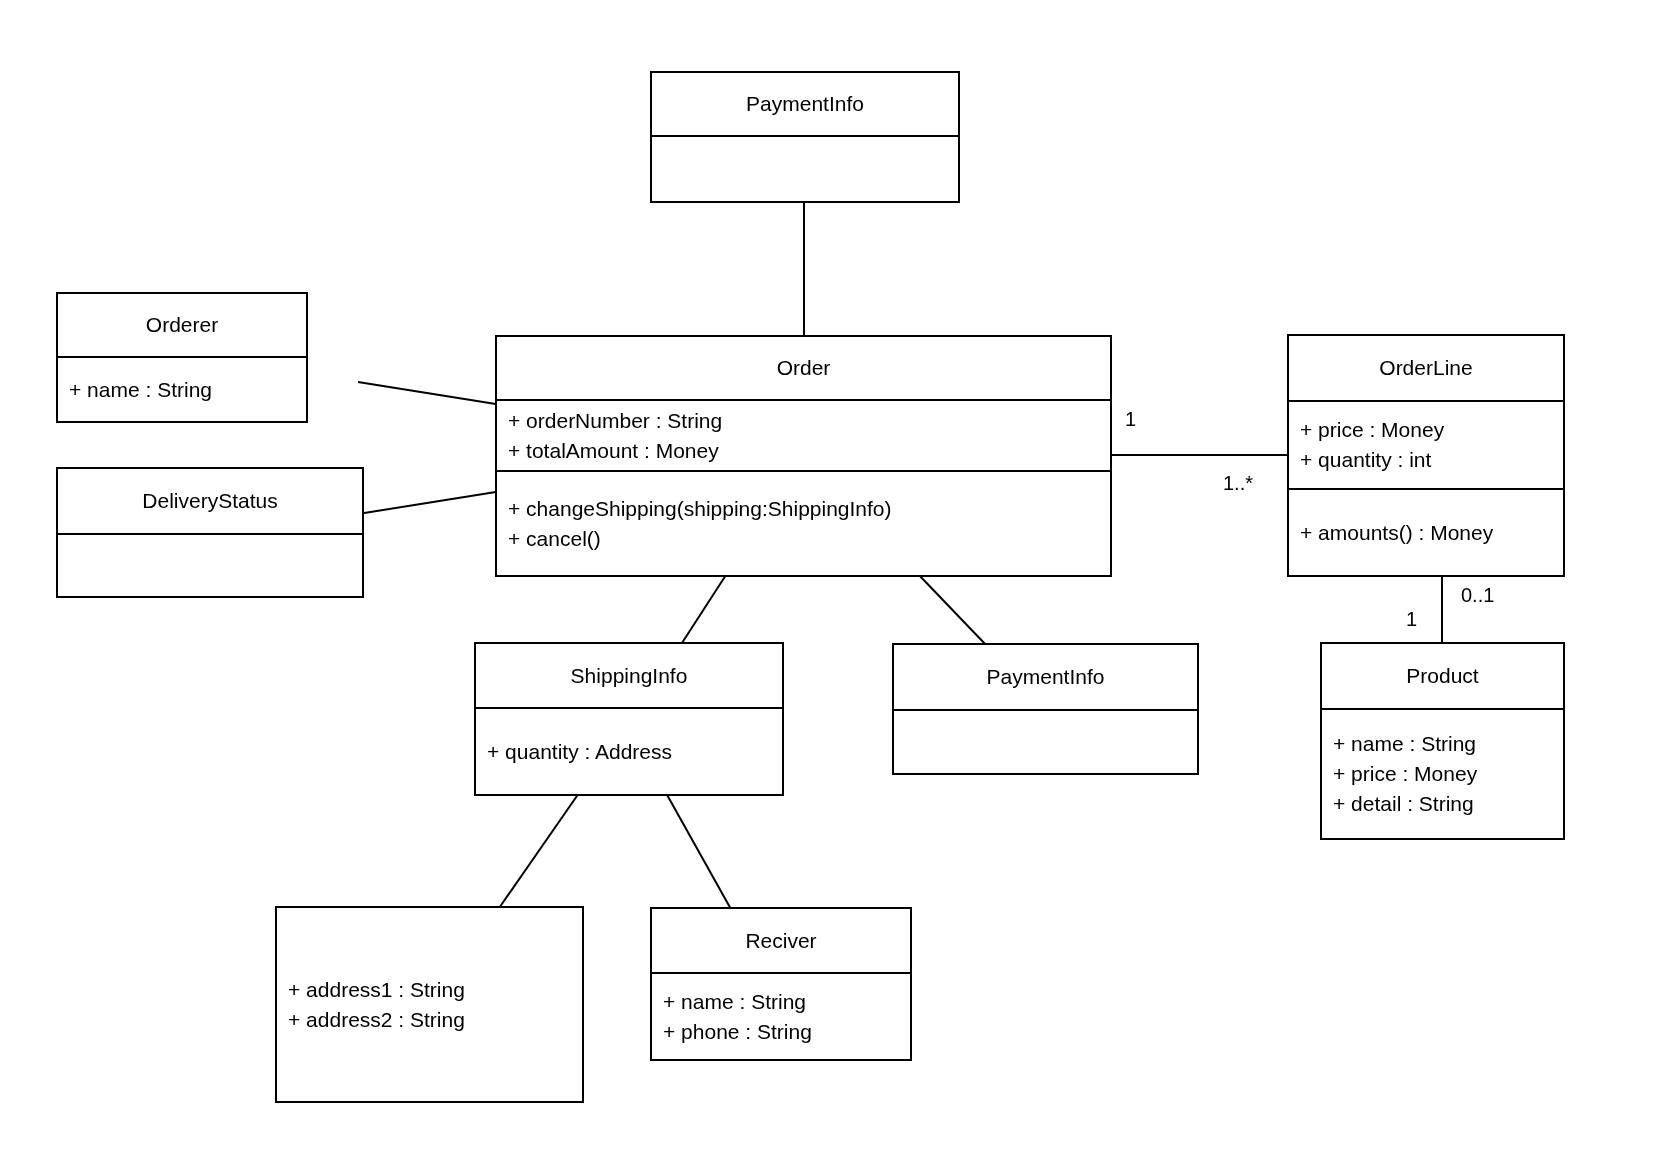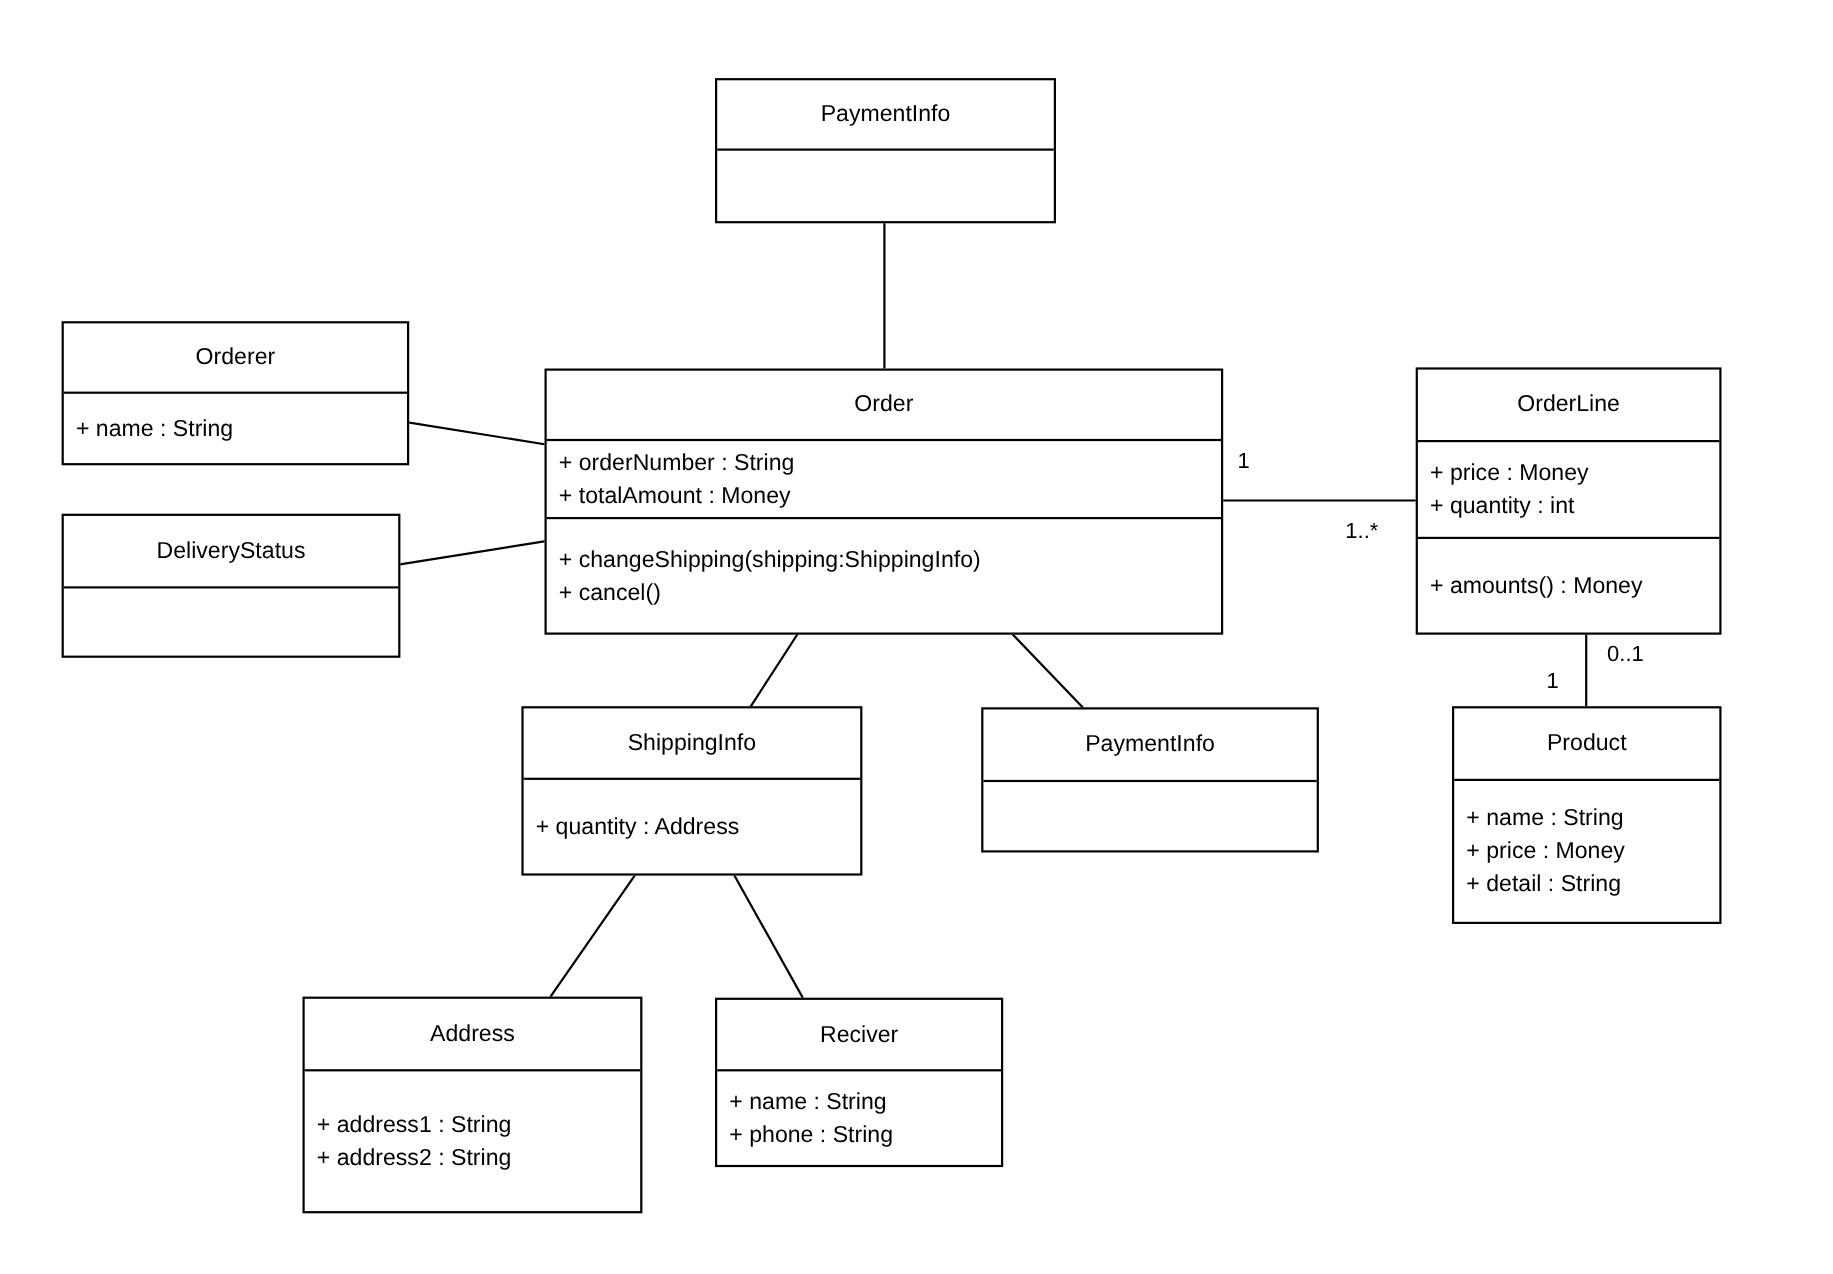--- a/index.html
+++ b/index.html
@@ -73,21 +73,21 @@
     <line x1="579" y1="793" x2="497" y2="911" stroke="#000000" stroke-width="2"></line>
     <line x1="666" y1="793" x2="732" y2="911" stroke="#000000" stroke-width="2"></line>
     <line x1="1442" y1="574" x2="1442" y2="646" stroke="#000000" stroke-width="2"></line>
   </svg>
 
   <div class="uml-class" style="left:650px;top:71px;width:310px;height:132px">
     <div class="uml-title" style="height:62px">PaymentInfo</div>
     <div class="uml-sec grow"></div>
   </div>
 
-  <div class="uml-class" style="left:56px;top:292px;width:316px;height:131px">
+  <div class="uml-class" style="left:56px;top:292px;width:252px;height:131px">
     <div class="uml-title" style="height:62px">Orderer</div>
     <div class="uml-sec grow">
       <div class="member">+ name : String</div>
     </div>
   </div>
 
   <div class="uml-class" style="left:56px;top:467px;width:308px;height:131px">
     <div class="uml-title" style="height:64px">DeliveryStatus</div>
     <div class="uml-sec grow"></div>
   </div>
@@ -130,21 +130,20 @@
   <div class="uml-class" style="left:1320px;top:642px;width:245px;height:198px">
     <div class="uml-title" style="height:64px">Product</div>
     <div class="uml-sec grow">
       <div class="member">+ name : String</div>
       <div class="member">+ price : Money</div>
       <div class="member">+ detail : String</div>
     </div>
   </div>
 
   <div class="uml-class" style="left:275px;top:906px;width:309px;height:197px">
-    <div class="uml-title" style="height:64px">Address</div>
     <div class="uml-sec grow">
       <div class="member">+ address1 : String</div>
       <div class="member">+ address2 : String</div>
     </div>
   </div>
 
   <div class="uml-class" style="left:650px;top:907px;width:262px;height:154px">
     <div class="uml-title" style="height:63px">Reciver</div>
     <div class="uml-sec grow">
       <div class="member">+ name : String</div>

